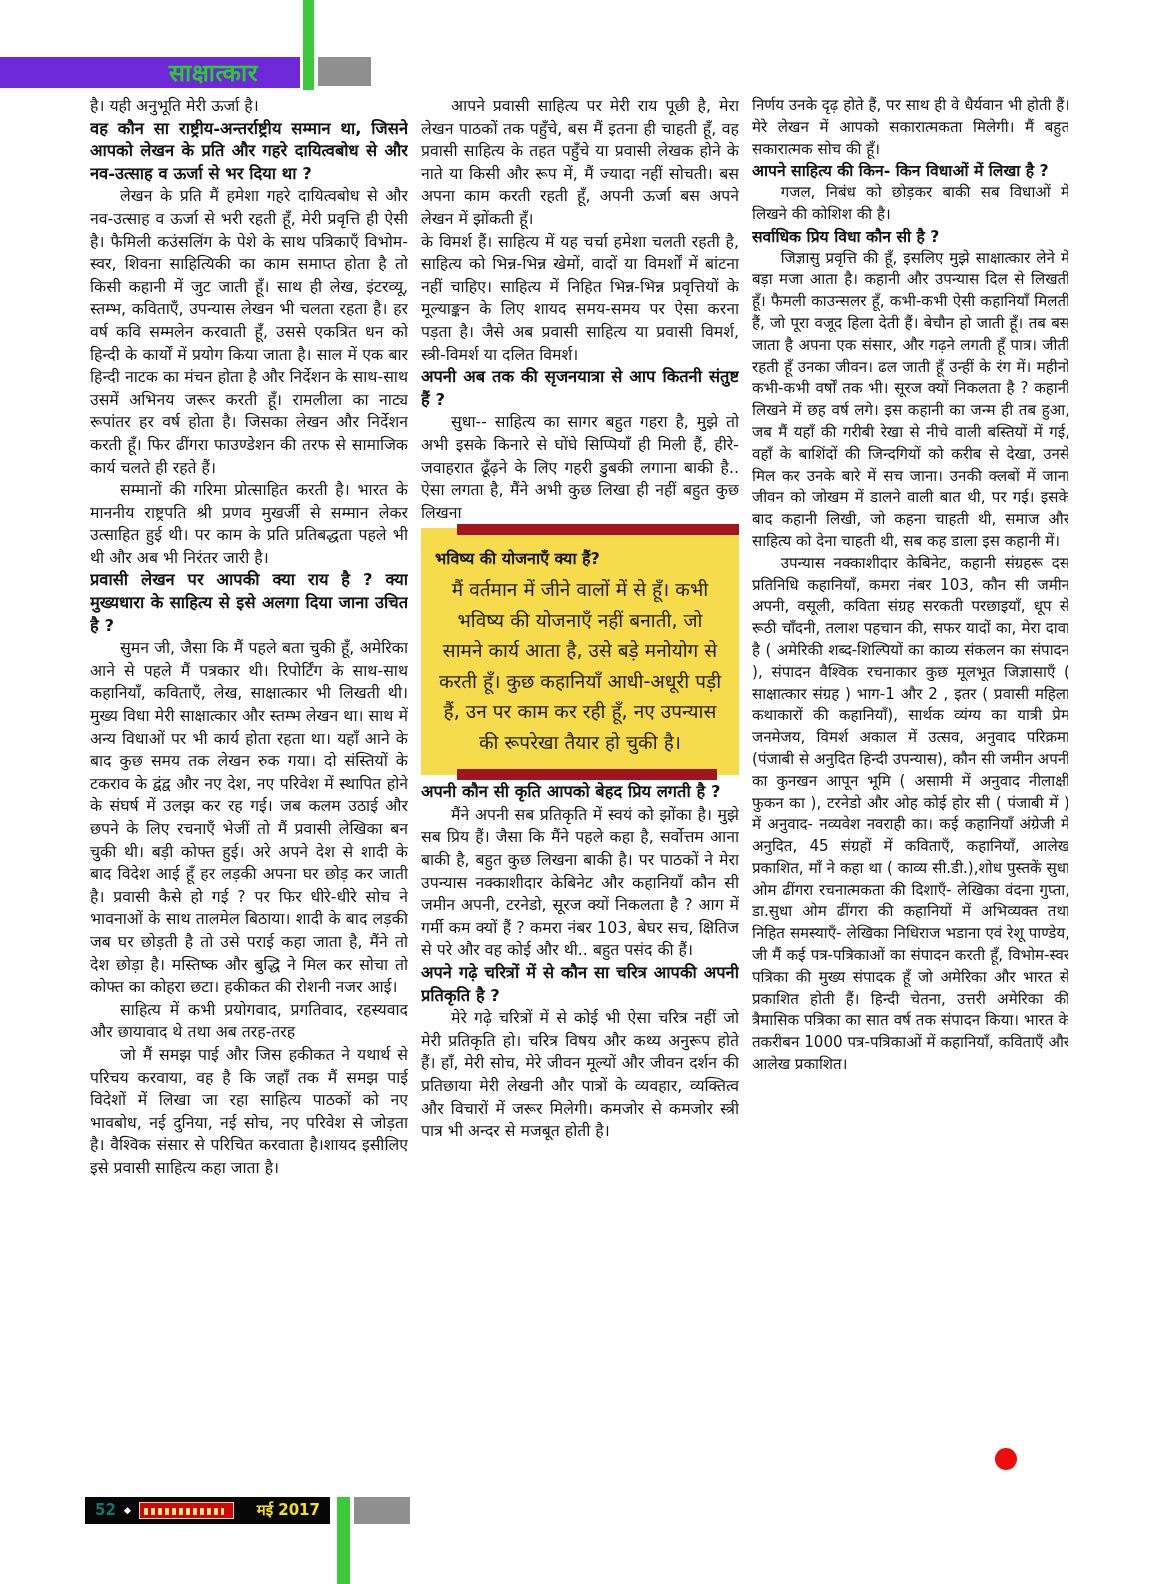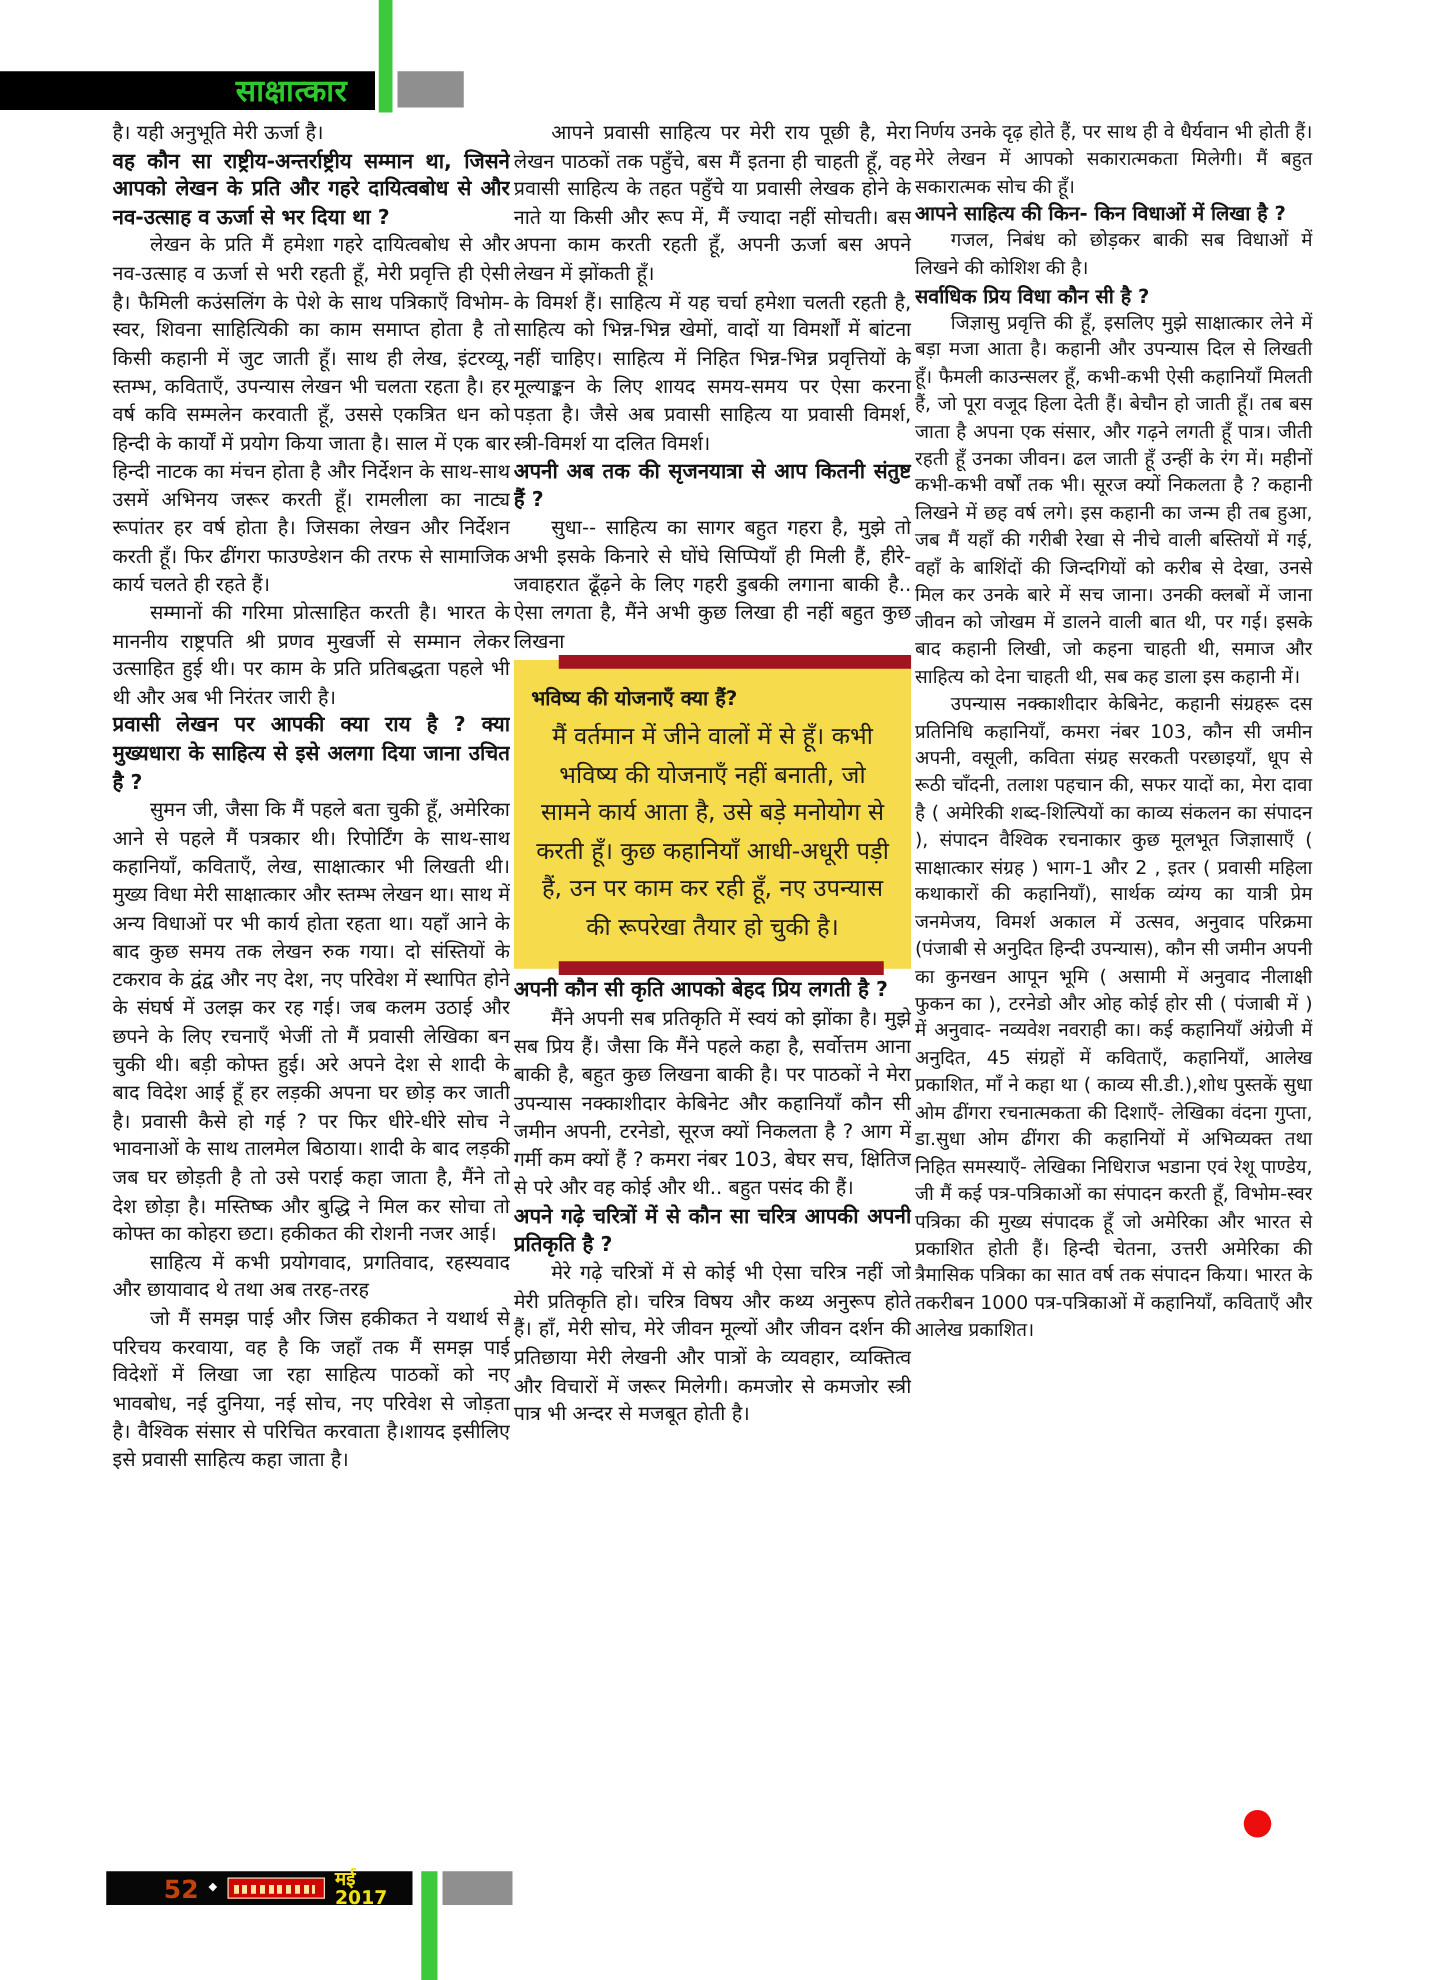--- a/index.html
+++ b/index.html
@@ -8,38 +8,38 @@
     background:#ffffff;
     font-family:"DejaVu Sans","Liberation Sans",sans-serif;
     position:relative;
     color:#141414;
   }
   .page{position:absolute;inset:0;overflow:hidden;}
 
   
   .section-bar{
     position:absolute;left:0;top:57px;width:300px;height:31px;
-    background:#000000;display:flex;align-items:center;
-    justify-content:flex-end;padding-right:22px;box-sizing:border-box;
+    background:#6d28d9;display:flex;align-items:center;
+    justify-content:flex-end;padding-right:42px;box-sizing:border-box;
   }
   .section-label{
     color:#2ec92e;font-size:24px;font-weight:bold;line-height:1;
     letter-spacing:.5px;
   }
   .hdr-green-bar{
     position:absolute;left:303px;top:0;width:11px;height:90px;background:#3cc93c;
   }
   .hdr-gray-box{
     position:absolute;left:318px;top:57px;width:53px;height:29px;background:#8f8f8f;
   }
 
   
   .columns{
     position:absolute;left:90px;top:95px;width:978px;height:1392px;
-    display:flex;gap:3px;overflow:hidden;
+    display:flex;gap:13px;overflow:hidden;
   }
   .col{
     width:318px;flex:0 0 318px;height:100%;overflow:hidden;
     font-size:15.8px;line-height:22.6px;text-align:justify;
   }
   .col.tight{font-size:15.1px;line-height:21.8px;}
   .col p{margin:0;}
   .q{font-weight:bold;font-size:1.04em;}
   .a{text-indent:1.9em;}
   .cont{text-indent:0;}
@@ -69,21 +69,21 @@
     position:absolute;left:995px;top:1448px;width:22px;height:22px;
     border-radius:50%;background:#ee0d0d;
   }
 
   
   .footer-bar{
     position:absolute;left:85px;top:1497px;width:245px;height:27px;
     background:#070707;display:flex;align-items:center;
     padding:0 10px;box-sizing:border-box;gap:8px;
   }
-  .page-number{color:#c2410c;font-size:20px;font-weight:bold;line-height:1;margin-left:36px;}
+  .page-number{color:#0f766e;font-size:15px;font-weight:bold;line-height:1;}
   .footer-diamond{color:#ffffff;font-size:9px;line-height:1;}
   .magazine-logo{
     width:95px;height:17px;background:#cf0606;border:1px solid #e8d9b0;
     box-sizing:border-box;
     background-image:repeating-linear-gradient(90deg,
       rgba(255,240,160,.95) 0 4px, rgba(207,6,6,0) 4px 7px);
     background-size:86% 7px;background-repeat:no-repeat;background-position:4px 5px;
   }
   .issue-date{color:#f2e017;font-size:15px;font-weight:bold;margin-left:auto;line-height:1;}
   .ftr-green-bar{

